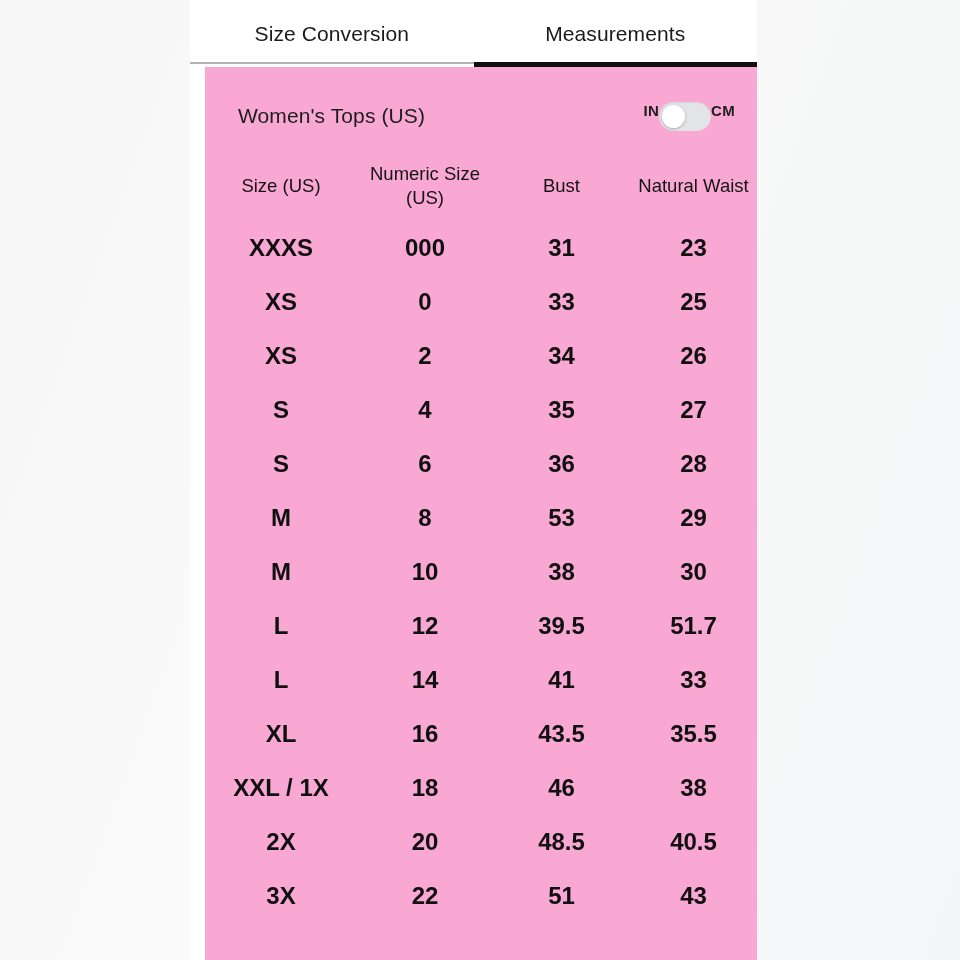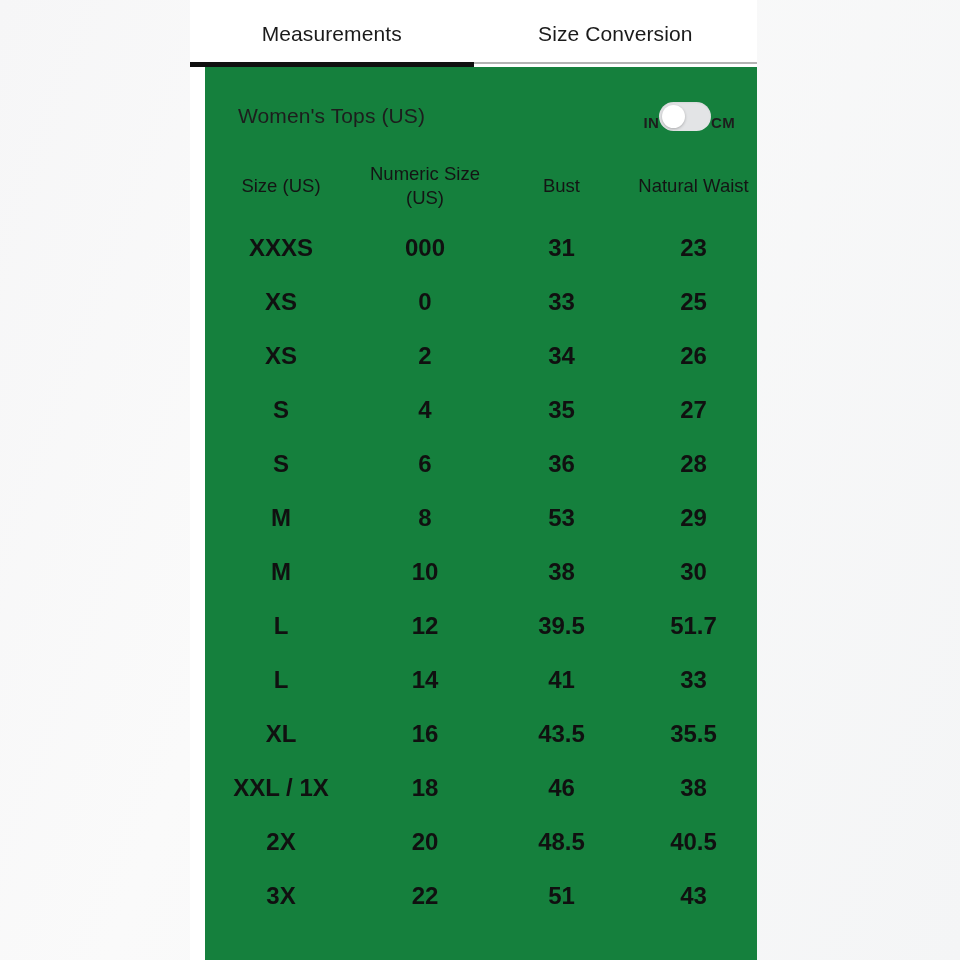--- a/index.html
+++ b/index.html
@@ -43,42 +43,42 @@
     border:none;
     font-family:"Liberation Sans", sans-serif;
     white-space:nowrap;
   }
   .tab.active { border-bottom:5px solid #101010; }
   .tab.inactive { border-bottom:2px solid #b4b4b4; margin-bottom:3px; }
 
   
   #sheet-body {
     flex:1 1 auto;
-    background:#15803d;
+    background:#f9a8d4;
     margin-left:15px;
     width:552px;
     overflow:hidden;
     position:relative;
   }
   
   #category-row {
     display:flex;
     align-items:center;
     justify-content:space-between;
     padding:26px 22px 0 33px;
     height:72px;
   }
   #category-title {
     font-size:21px;
     color:#1d1d1d;
     letter-spacing:.1px;
   }
   #unit-toggle-group {
     display:flex;
-    align-items:flex-end;
+    align-items:flex-start;
     gap:0;
   }
   .unit-label {
     font-size:15px;
     font-weight:bold;
     color:#1d1d1d;
     letter-spacing:.3px;
   }
   #unit-switch {
     width:52px; height:29px;
@@ -126,22 +126,22 @@
   .drow .cell { font-size:24px; font-weight:bold; color:#101010; }
 </style>
 </head>
 <body>
 
 <div id="page">
 
   <div id="card">
 
     <div id="tabbar">
+      <button class="tab inactive">Size Conversion</button>
       <button class="tab active">Measurements</button>
-      <button class="tab inactive">Size Conversion</button>
     </div>
 
     <div id="sheet-body">
 
       <div id="category-row">
         <div id="category-title">Women's Tops (US)</div>
 
         <div id="unit-toggle-group">
           <span class="unit-label">IN</span>
           <div id="unit-switch">

